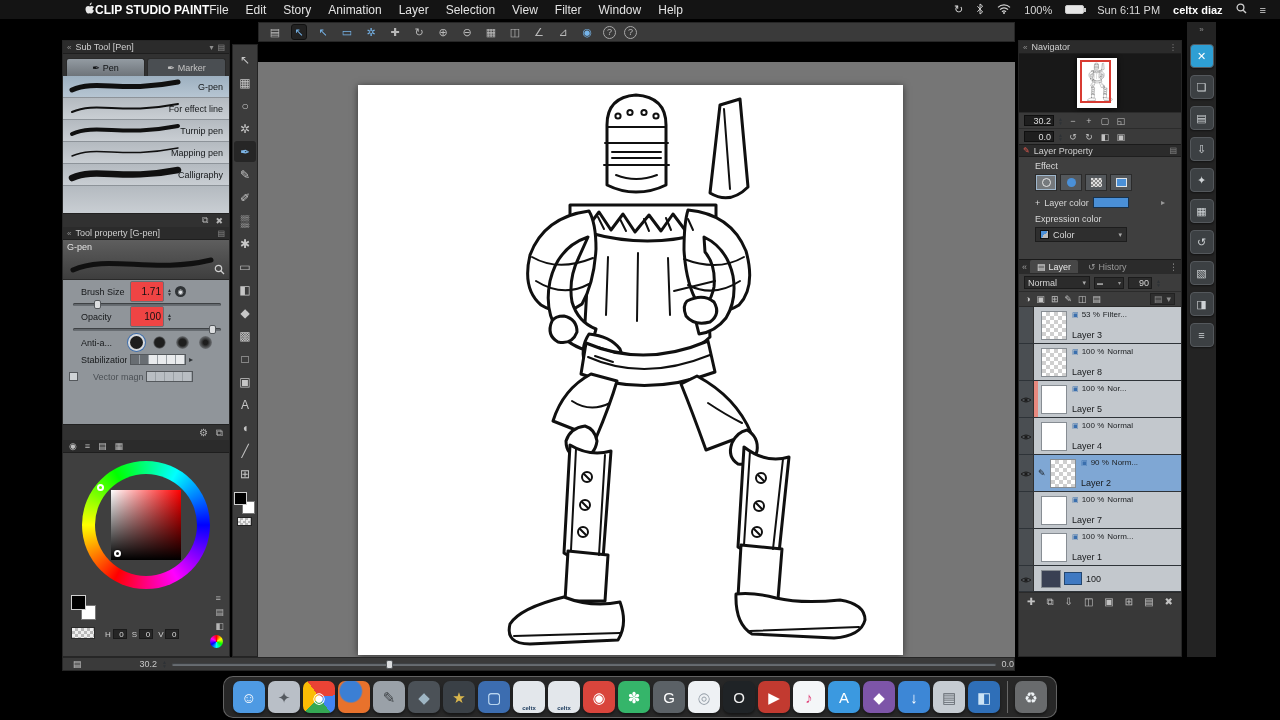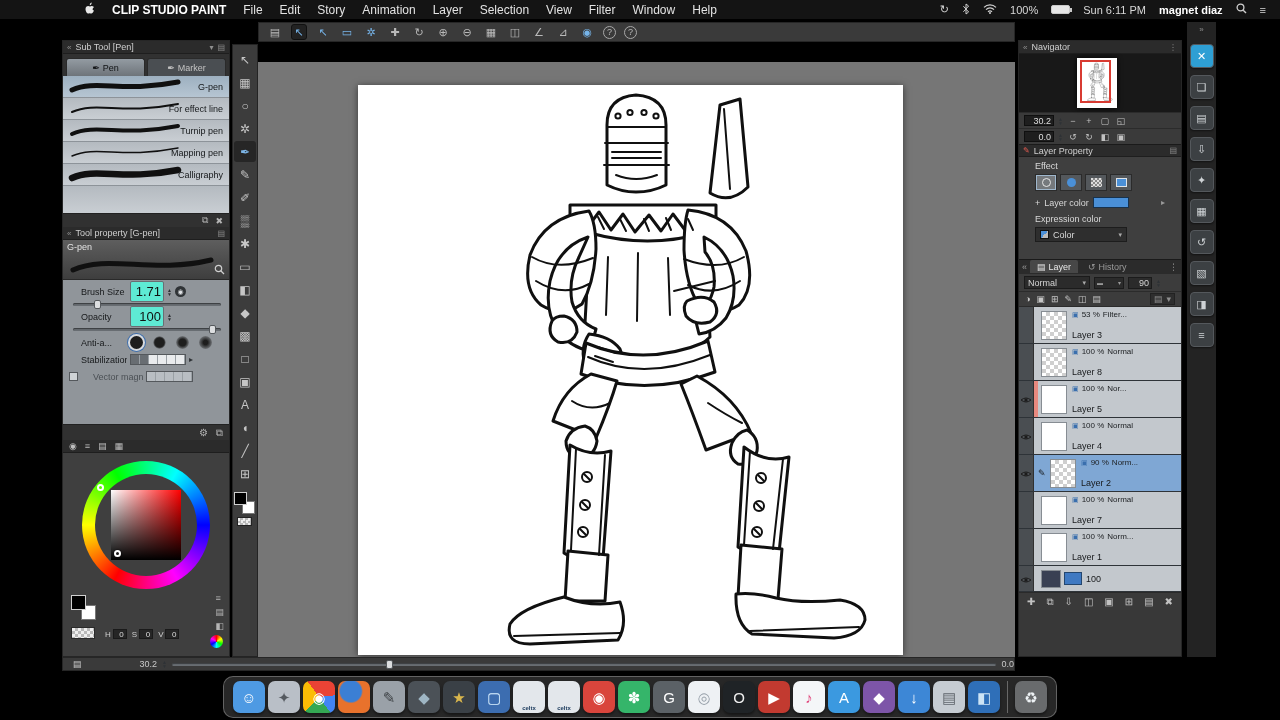--- a/index.html
+++ b/index.html
@@ -3,21 +3,21 @@
 <meta charset="utf-8">
 <style>
   * { box-sizing: border-box; margin: 0; padding: 0; }
   html,body { width:1280px; height:720px; background:#000; overflow:hidden;
     font-family:"Liberation Sans", sans-serif; }
   .screen { position:absolute; inset:0; width:1280px; height:720px; background:#000; }
 
   
   .menubar { position:absolute; left:0; top:0; width:1280px; height:20px; background:#141414;
     display:flex; align-items:center; color:#d8d8d8; font-size:12px; border-bottom:1px solid #000; }
-  .mb-left { display:flex; align-items:center; gap:17px; padding-left:84px; white-space:nowrap; }
+  .mb-left { display:flex; align-items:center; padding-left:84px; white-space:nowrap; }
   .mb-app { font-weight:bold; color:#fff; }
   .mb-item { color:#e3e3e3; }
   .mb-right { margin-left:auto; display:flex; align-items:center; gap:13px; padding-right:14px; font-size:11px; }
   .batt { width:19px; height:9px; border:1px solid #c9c9c9; border-radius:2px; background:#e6e6e6; position:relative; }
   .batt::after { content:""; position:absolute; right:-3px; top:2px; width:2px; height:4px; background:#c9c9c9; }
   .mb-user { font-weight:bold; color:#fff; }
 
   
   .app-toolbar { position:absolute; left:258px; top:22px; width:757px; height:20px; background:#3a3a3a;
     border:1px solid #262626; display:flex; align-items:center; gap:8px; padding:0 8px; }
@@ -56,22 +56,22 @@
   .st-footer { height:14px; background:#313131; border-top:1px solid #222; display:flex; align-items:center;
     justify-content:flex-end; gap:7px; padding:0 6px; color:#b5b5b5; font-size:9px; }
 
   .preset { height:40px; background:linear-gradient(#5e5e5e,#3e3e3e); position:relative; color:#e2e2e2;
     font-size:9px; border-bottom:1px solid #2a2a2a; }
   .preset-name { position:absolute; left:4px; top:2px; }
   .preset-mag { position:absolute; right:4px; bottom:2px; }
   .controls { height:144px; background:#90959a; padding:4px 6px; color:#17191b; font-size:9px; }
   .ctl-row { display:flex; align-items:center; height:15px; gap:3px; }
   .ctl-label { width:58px; white-space:nowrap; overflow:hidden;padding-left:12px; }
-  .val-box { background:#5eead4; border:1px solid #696e73; border-radius:2px; width:34px; height:21px;
-    display:flex; align-items:center; justify-content:flex-end; padding:0 2px; font-size:13px; color:#111; }
+  .val-box { background:#ef4444; border:1px solid #696e73; border-radius:2px; width:34px; height:21px;
+    display:flex; align-items:center; justify-content:flex-end; padding:0 2px; font-size:10px; color:#111; }
   .stp { display:flex; flex-direction:column; font-size:5px; line-height:4px; color:#2e3236; }
   .press { width:11px; height:11px; border-radius:50%; background:#2f3336; color:#dfe2e5; font-size:7px;
     display:flex; align-items:center; justify-content:center; }
   .slider-row { height:10px; display:flex; align-items:center; padding:0 2px 0 4px; }
   .track { flex:1; height:3px; background:#686d72; border-radius:2px; box-shadow:inset 0 1px 1px rgba(0,0,0,.45); position:relative; }
   .knob { position:absolute; top:-3px; width:7px; height:9px; background:#dcdee0; border:1px solid #54585c; border-radius:2px; }
   .aa { width:13px; height:13px; border-radius:50%; margin-right:7px; }
   .aa0 { background:#1e1e1e; box-shadow:0 0 0 2px #d7dadd,0 0 0 3px #3e6fae; }
   .aa1 { background:radial-gradient(circle,#1e1e1e 52%,rgba(30,30,30,0) 72%); }
   .aa2 { background:radial-gradient(circle,#1e1e1e 38%,rgba(30,30,30,0) 80%); }
@@ -309,21 +309,21 @@
               <path d="M1,3.4a8.5,8.5 0 0,1 12,0"></path>
               <path d="M3,5.6a5.6,5.6 0 0,1 8,0"></path>
               <path d="M5,7.8a2.8,2.8 0 0,1 4,0"></path>
             </g>
             <circle cx="7" cy="9" r="1" fill="#cfcfcf"></circle>
           </svg>
       </span>
       <span>100%</span>
       <span class="batt"></span>
       <span>Sun 6:11 PM</span>
-      <span class="mb-user">magnet diaz</span>
+      <span class="mb-user">celtx diaz</span>
       <span>
         <svg width="11" height="11" viewBox="0 0 11 11">
             <circle cx="4.5" cy="4.5" r="3.4" stroke="#cfcfcf" fill="none" stroke-width="1.3"></circle>
             <path d="M7.2,7.2 L10,10" stroke="#cfcfcf" stroke-width="1.4"></path>
           </svg>
       </span>
       <span>≡</span>
     </div>
   </div>
 

